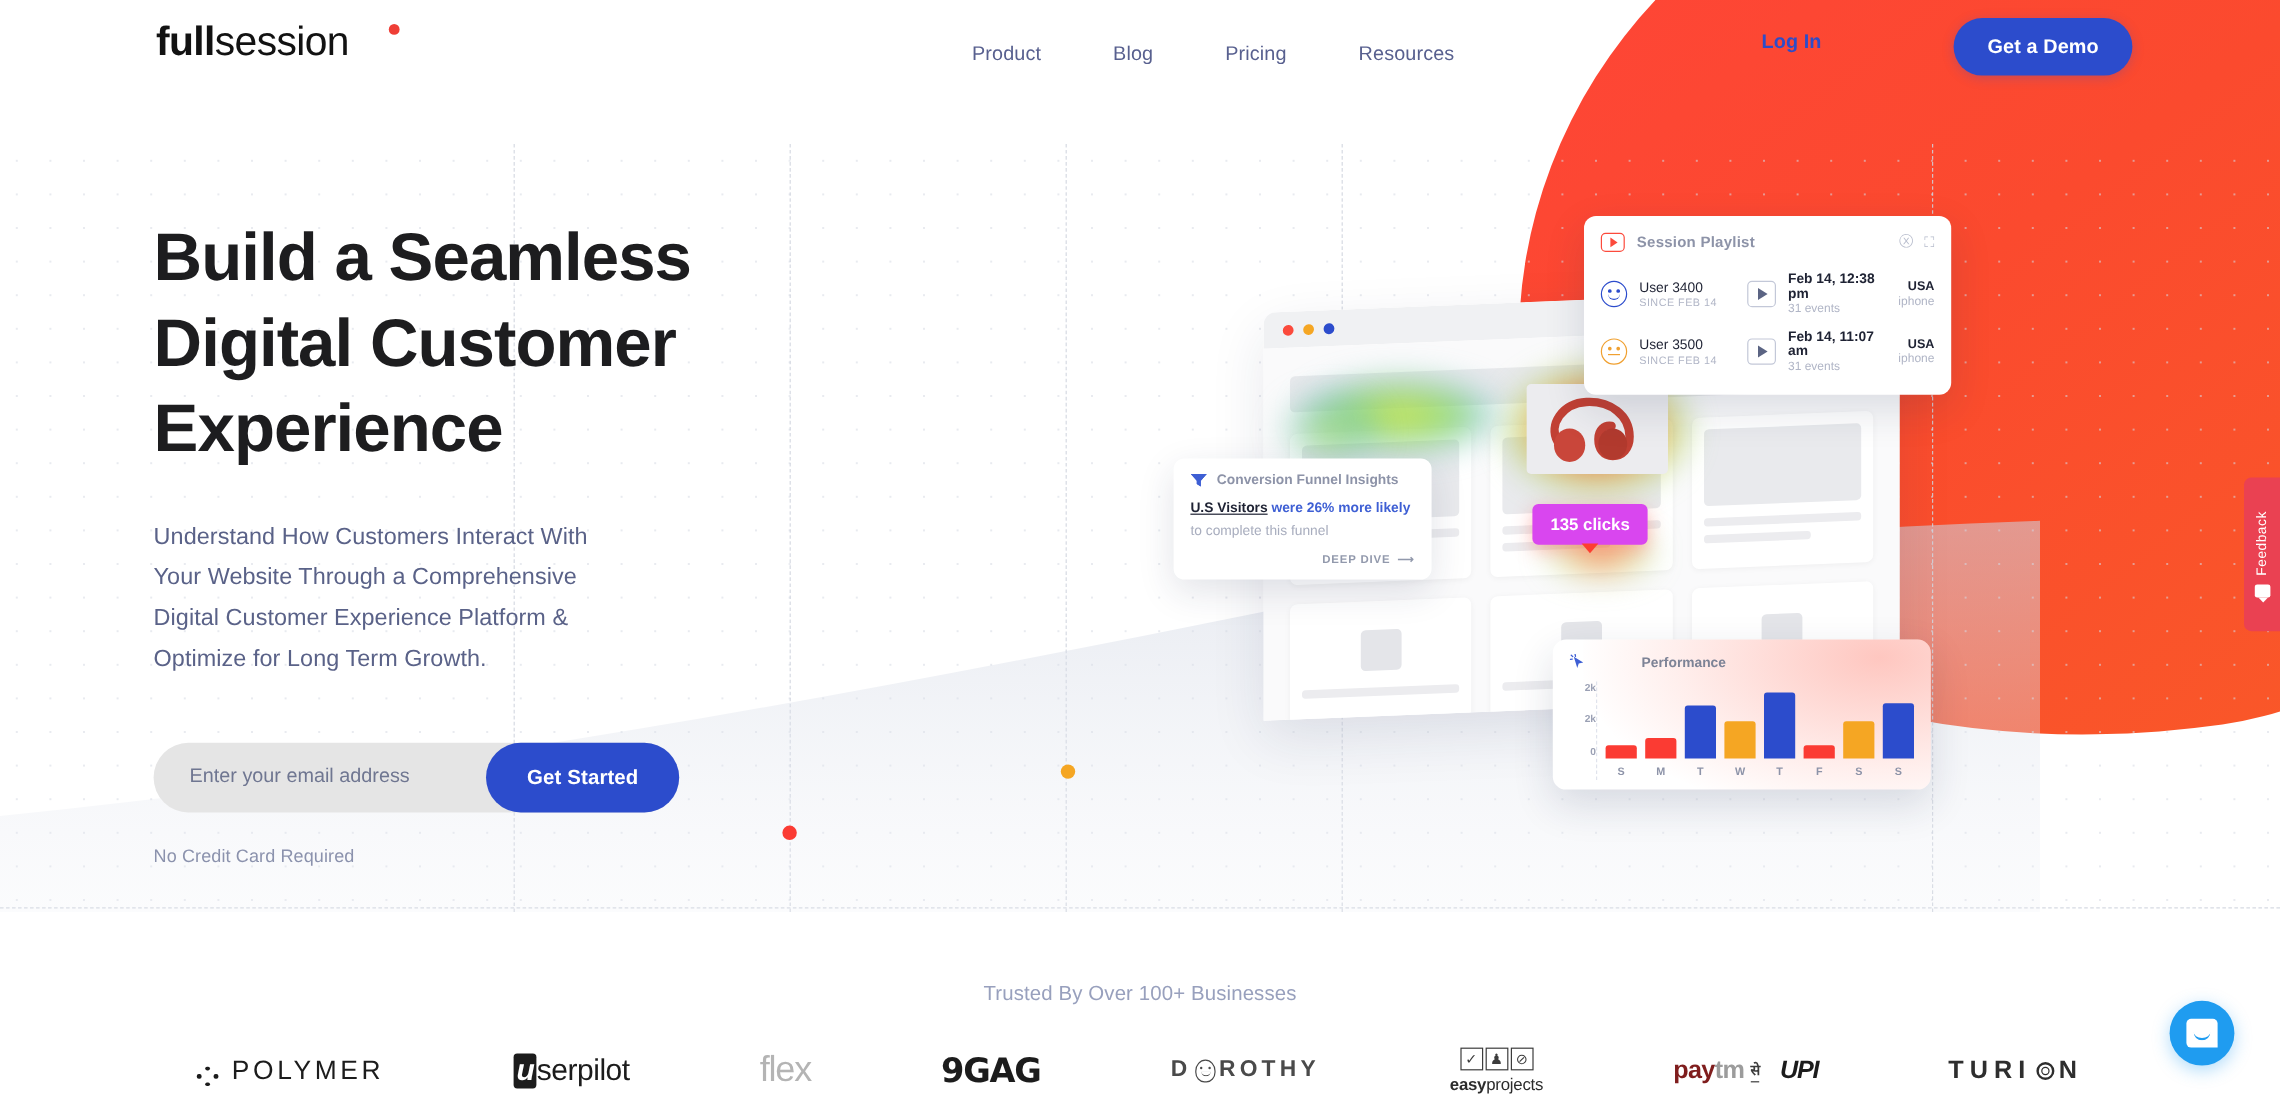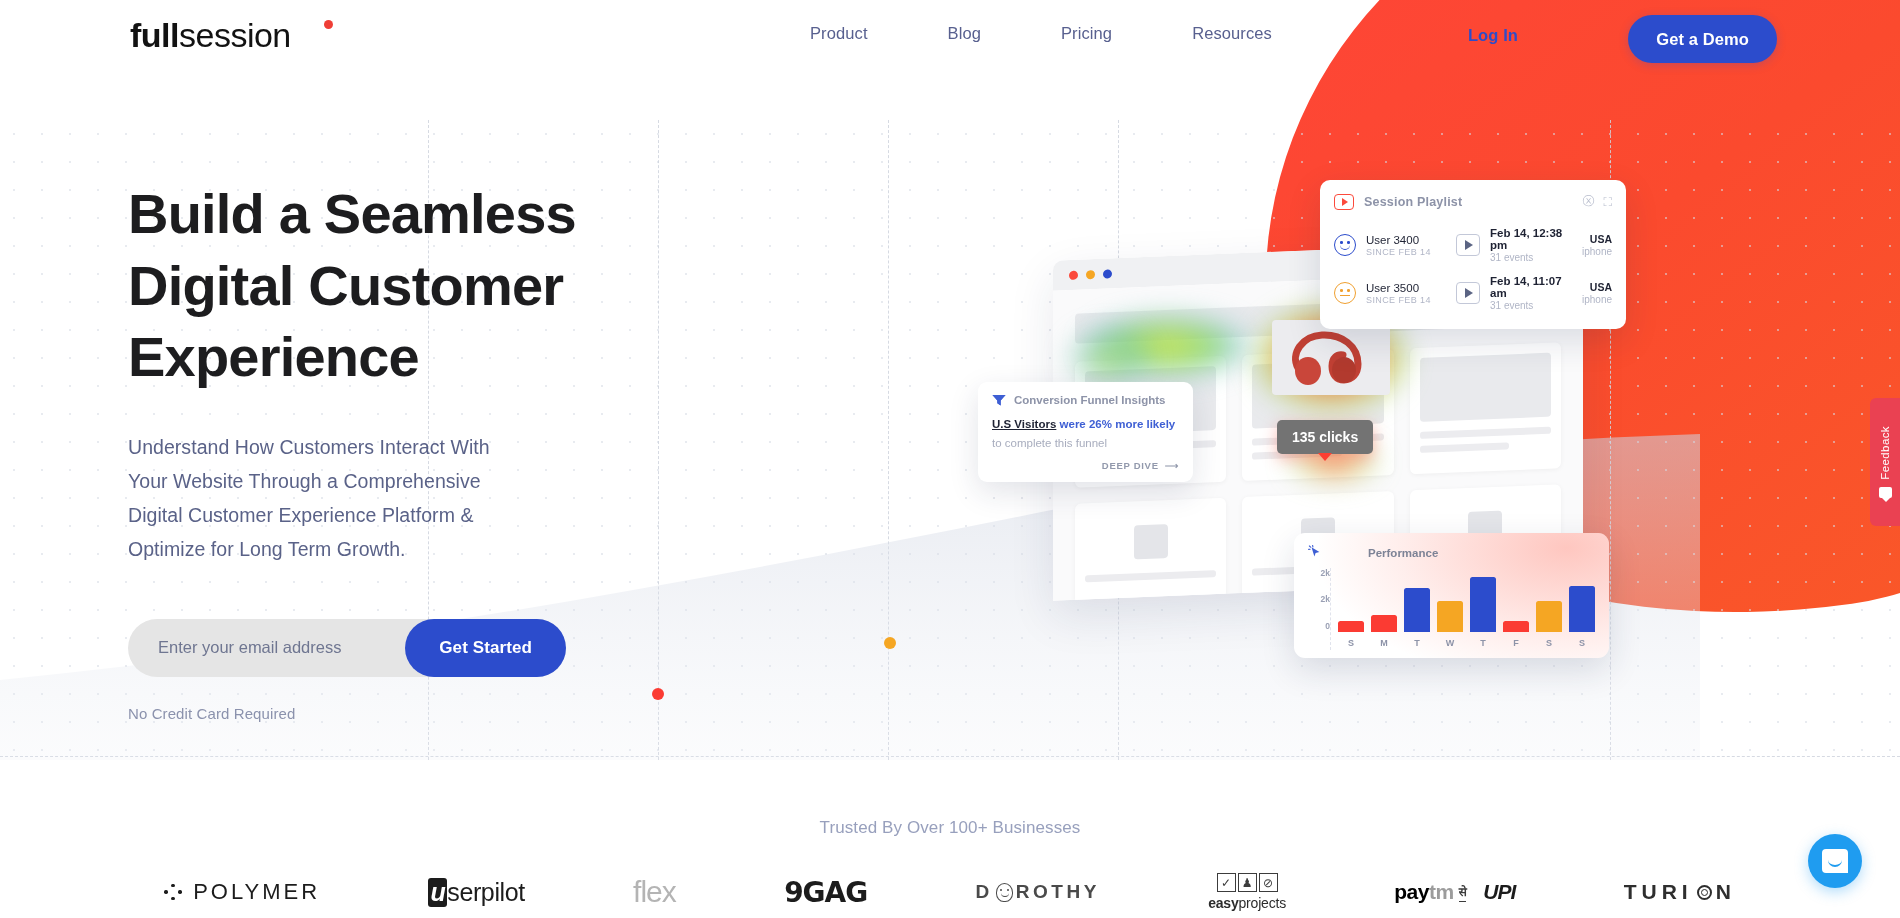--- a/index.html
+++ b/index.html
@@ -35,21 +35,21 @@
 
   .dotpt{position:absolute;width:12px;height:12px;border-radius:50%;z-index:2;}
 
   
   header{position:absolute;top:0;left:0;width:1826px;height:78px;z-index:30;display:flex;align-items:center;}
   .logo{position:absolute;left:130px;top:16px;font-size:34px;letter-spacing:-0.5px;color:#121212;}
   .logo .b{font-weight:700;}
   .logo .l{font-weight:300;}
   .logo .dot{position:absolute;width:9px;height:9px;border-radius:50%;background:#ef3e36;left:194px;top:4px;}
 
-  nav{position:absolute;left:810px;top:24px;display:flex;gap:80px;}
+  nav{position:absolute;left:810px;top:36px;display:flex;gap:60px;}
   nav a{font-size:16.5px;color:#58608f;text-decoration:none;font-weight:400;letter-spacing:.1px;}
 
   .login{position:absolute;right:308px;top:26px;font-size:16.5px;color:#2e4cc8;font-weight:600;text-decoration:none;letter-spacing:.1px;}
   .demo-btn{
     position:absolute;right:49px;top:15px;height:48px;padding:0 28px;
     background:#2c4ccc;color:#fff;border:none;border-radius:26px;
     font-size:16.5px;font-weight:700;font-family:inherit;cursor:pointer;letter-spacing:.1px;
     display:flex;align-items:center;justify-content:center;
     box-shadow:0 2px 10px rgba(44,76,204,.25);
   }
@@ -93,21 +93,21 @@
 
   .hm{position:absolute;border-radius:50%;filter:blur(13px);pointer-events:none;z-index:8;}
 
   .prod{
     position:absolute;left:1272px;top:320px;width:118px;height:75px;z-index:9;
     border-radius:4px;overflow:hidden;
   }
 
   .clicks{
     position:absolute;left:1277px;top:420px;z-index:14;
-    background:#737373;color:#fff;font-size:14px;font-weight:700;
+    background:#d946ef;color:#fff;font-size:14px;font-weight:700;
     padding:9px 15px;border-radius:5px;box-shadow:0 5px 16px rgba(253,62,49,.35);
   }
   .clicks:after{
     content:"";position:absolute;left:50%;bottom:-7px;margin-left:-7px;
     border-left:7px solid transparent;border-right:7px solid transparent;border-top:8px solid #fd3e31;
   }
 
   
   .playlist{
     position:absolute;left:1320px;top:180px;width:306px;z-index:20;
@@ -186,40 +186,40 @@
     display:flex;flex-direction:column;align-items:center;justify-content:center;gap:7px;
     cursor:pointer;
   }
   .fb-txt{writing-mode:vertical-rl;transform:rotate(180deg);color:#fff;font-size:11.5px;letter-spacing:.4px;}
   .fb-ico{width:13px;height:11px;background:#fff;border-radius:2px;position:relative;}
   .fb-ico:after{content:"";position:absolute;left:3px;bottom:-4px;border-left:4px solid transparent;border-right:4px solid transparent;border-top:4px solid #fff;}
 
   
   .trusted{position:absolute;left:0;top:818px;width:1900px;text-align:center;font-size:17px;color:#98a0bd;z-index:10;letter-spacing:.1px;}
   .logos{position:absolute;left:0;top:865px;width:1900px;height:54px;display:flex;align-items:center;justify-content:space-around;padding:0 110px;z-index:10;}
-  .lg{color:#4a4a4a;display:flex;align-items:center;}
+  .lg{color:#4a4a4a;display:flex;align-items:flex-end;}
   .lg-polymer{font-size:22px;letter-spacing:3px;font-weight:400;color:#1c1c1c;}
   .lg-dots{display:inline-grid;grid-template-columns:repeat(3,4px);gap:3px;margin-right:11px;}
   .lg-dots i{width:3.4px;height:3.4px;border-radius:50%;background:#1c1c1c;display:block;}
   .lg-dots i.off{background:transparent;}
   .lg-userpilot{font-size:25px;font-weight:500;color:#1c1c1c;letter-spacing:-.4px;}
   .lg-userpilot .u{display:inline-block;background:#1c1c1c;color:#fff;border-radius:3px;padding:0 2px;font-style:italic;font-weight:700;}
   .lg-flex{font-size:30px;font-weight:300;color:#b4b4b4;letter-spacing:-1px;}
   .lg-9gag{font-size:28px;font-weight:800;color:#1c1c1c;letter-spacing:-1px;font-family:"DejaVu Sans", sans-serif;}
   .lg-dorothy{font-size:19px;font-weight:700;color:#4a4a4a;letter-spacing:3.5px;display:flex;align-items:center;}
   .dor-face{width:17px;height:19px;border:1.4px solid #4a4a4a;border-radius:50% 50% 45% 45%;margin:0 3px;position:relative;}
   .dor-face:before{content:"";position:absolute;left:3px;top:5px;width:2px;height:2px;border-radius:50%;background:#4a4a4a;box-shadow:7px 0 0 #4a4a4a;}
   .dor-face:after{content:"";position:absolute;left:4px;bottom:4px;width:8px;height:3px;border-bottom:1.3px solid #4a4a4a;border-radius:0 0 6px 6px;}
   .lg-easy{display:flex;flex-direction:column;align-items:center;gap:3px;}
   .ez-row{display:flex;gap:2px;}
   .ez-sq{width:19px;height:19px;background:#fff;border:1.6px solid #3c3c3c;display:flex;align-items:center;justify-content:center;font-size:12px;color:#3c3c3c;line-height:1;}
   .ez-txt{font-size:14px;color:#2c2c2c;letter-spacing:-.2px;}
   .ez-txt b{font-weight:800;}
   .lg-paytm{display:flex;align-items:center;font-size:21px;font-weight:800;letter-spacing:-.5px;}
-  .lg-paytm .p1{color:#000000;} .lg-paytm .p2{color:#9c9c9c;}
+  .lg-paytm .p1{color:#7f1d1d;} .lg-paytm .p2{color:#9c9c9c;}
   .lg-paytm .se{font-size:12px;margin:0 5px;color:#3c3c3c;border-bottom:1.4px solid #3c3c3c;padding-bottom:1px;font-weight:600;}
   .lg-paytm .upi{font-style:italic;font-weight:800;color:#1c1c1c;letter-spacing:-1px;margin-left:12px;}
   .lg-turion{font-size:21px;font-weight:700;color:#2e2e2e;letter-spacing:5px;display:flex;align-items:center;}
   .tu-o{width:15px;height:15px;border:2.4px solid #2e2e2e;border-radius:50%;margin:0 4px;position:relative;}
   .tu-o:after{content:"";position:absolute;inset:2px;border:1.4px solid #2e2e2e;border-radius:50%;}
 
   
   .intercom{
     position:absolute;right:38px;bottom:30px;width:54px;height:54px;border-radius:50%;
     background:#1f9cf0;z-index:45;display:flex;align-items:center;justify-content:center;cursor:pointer;

